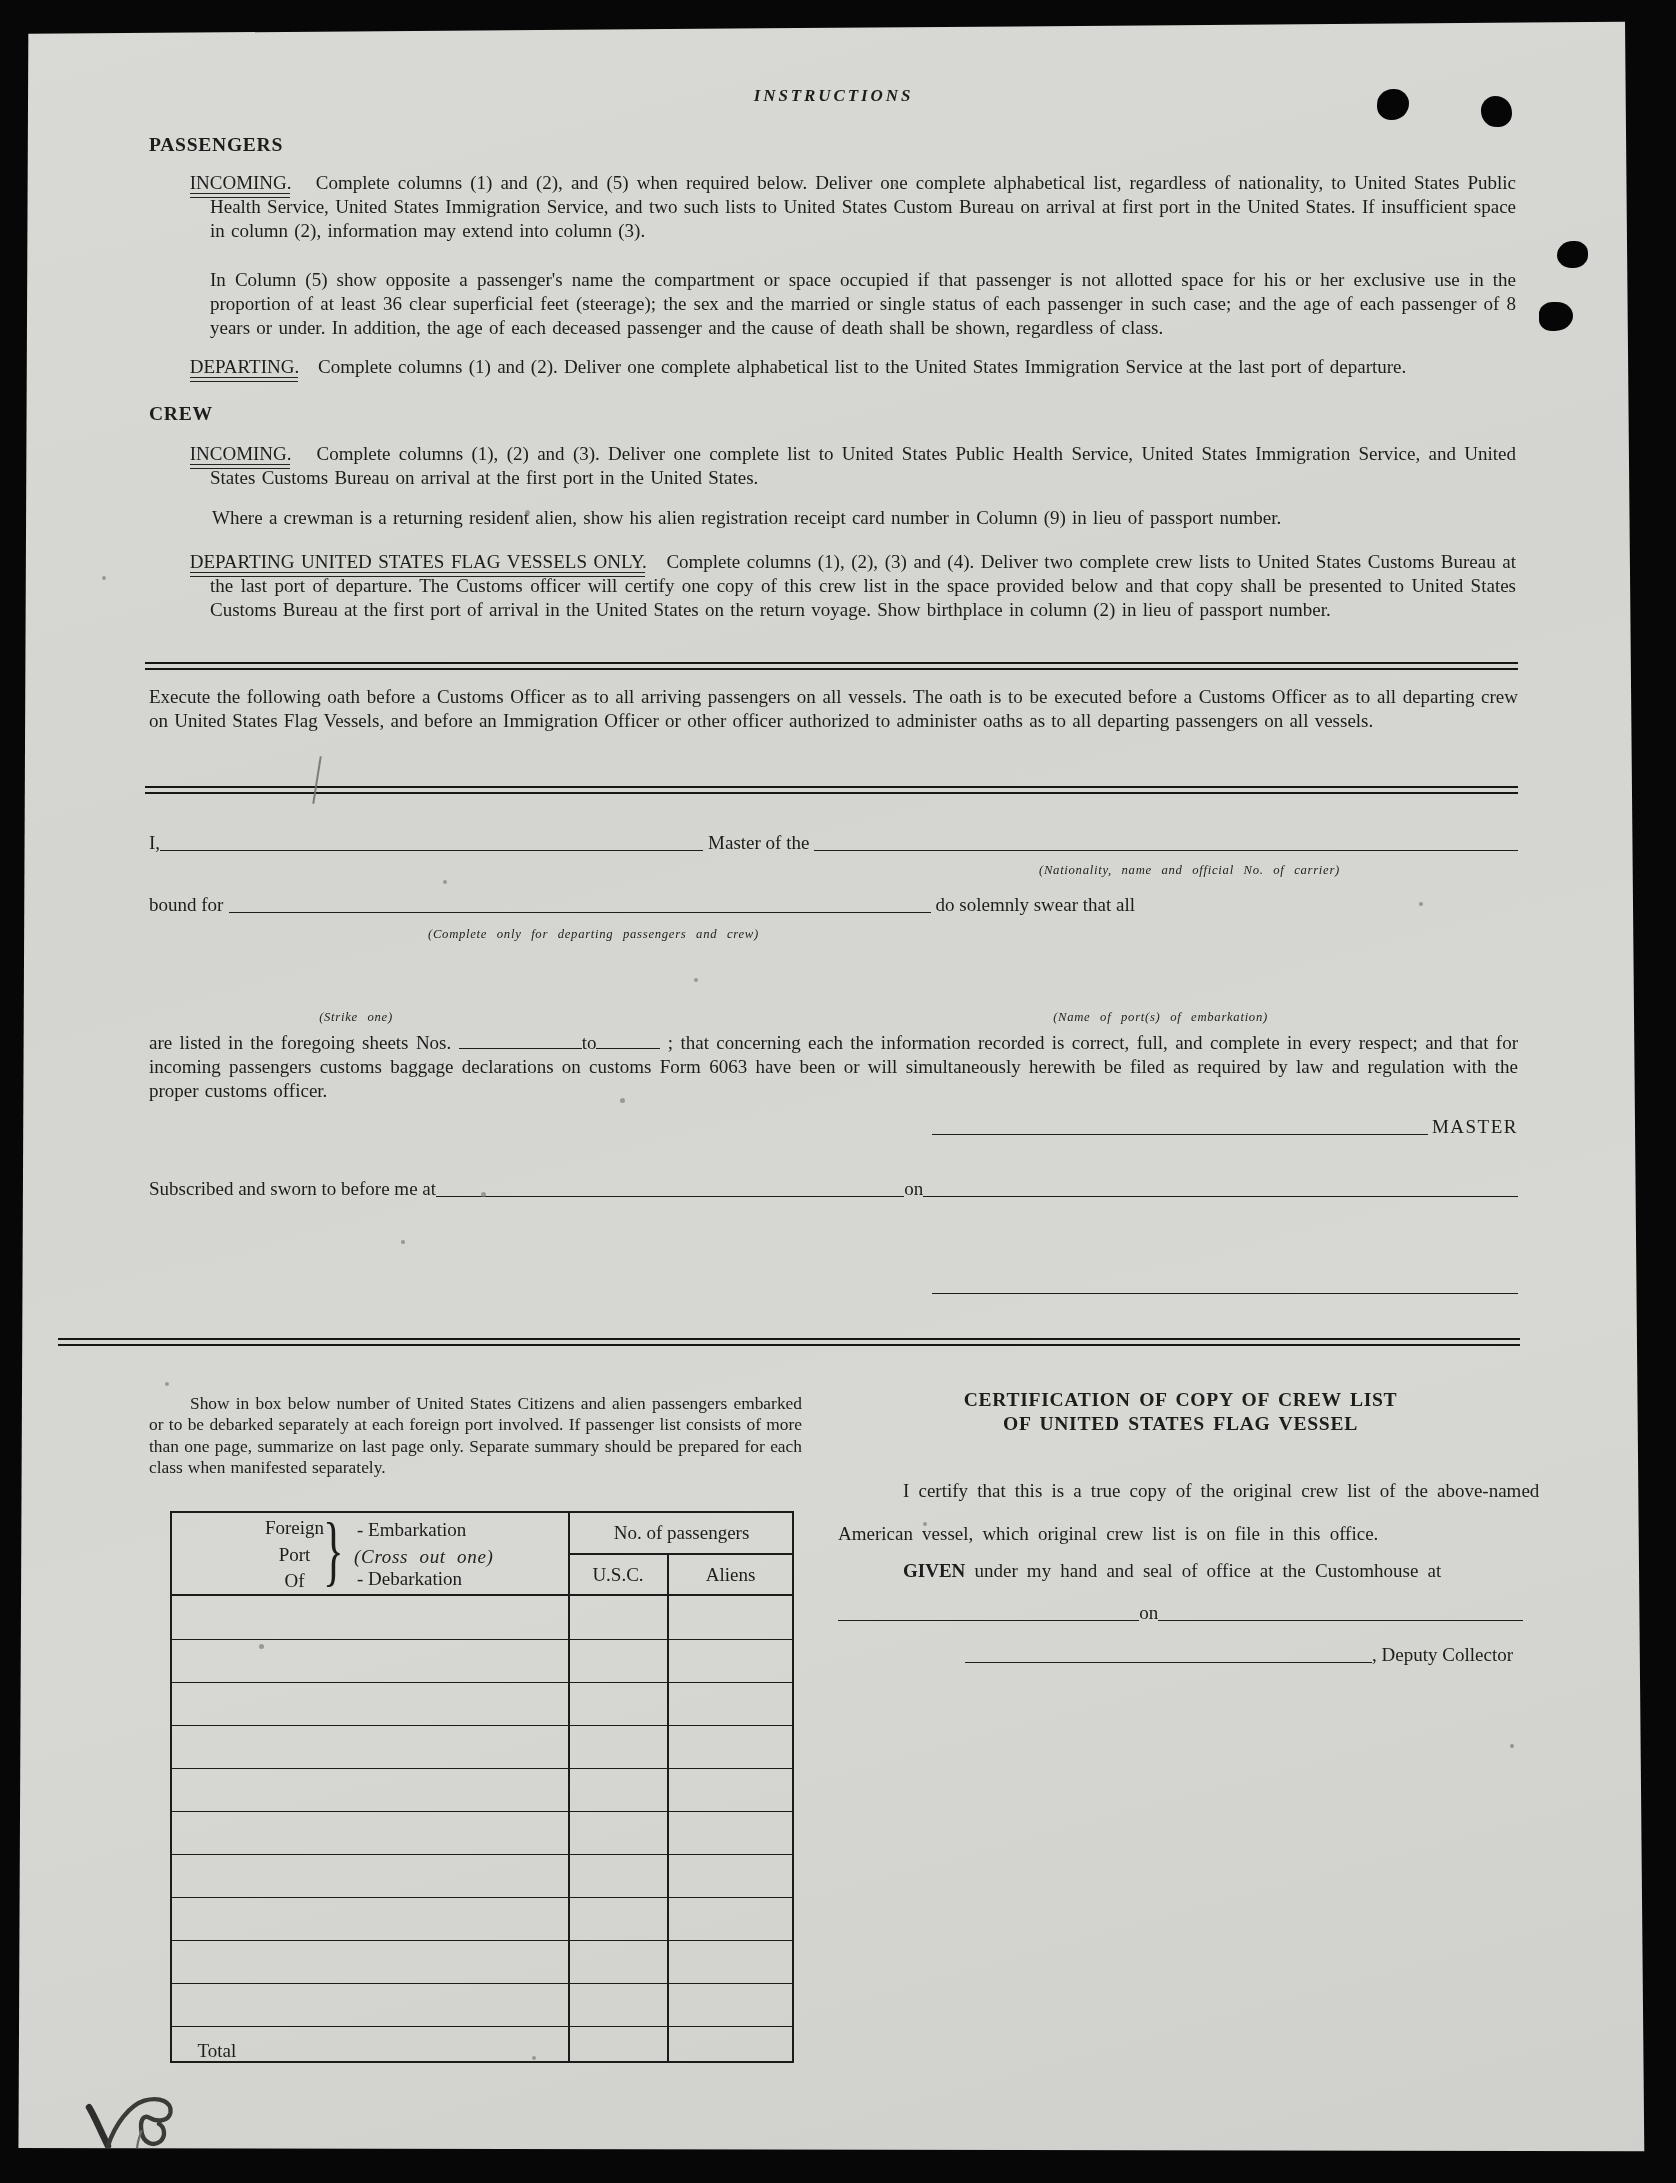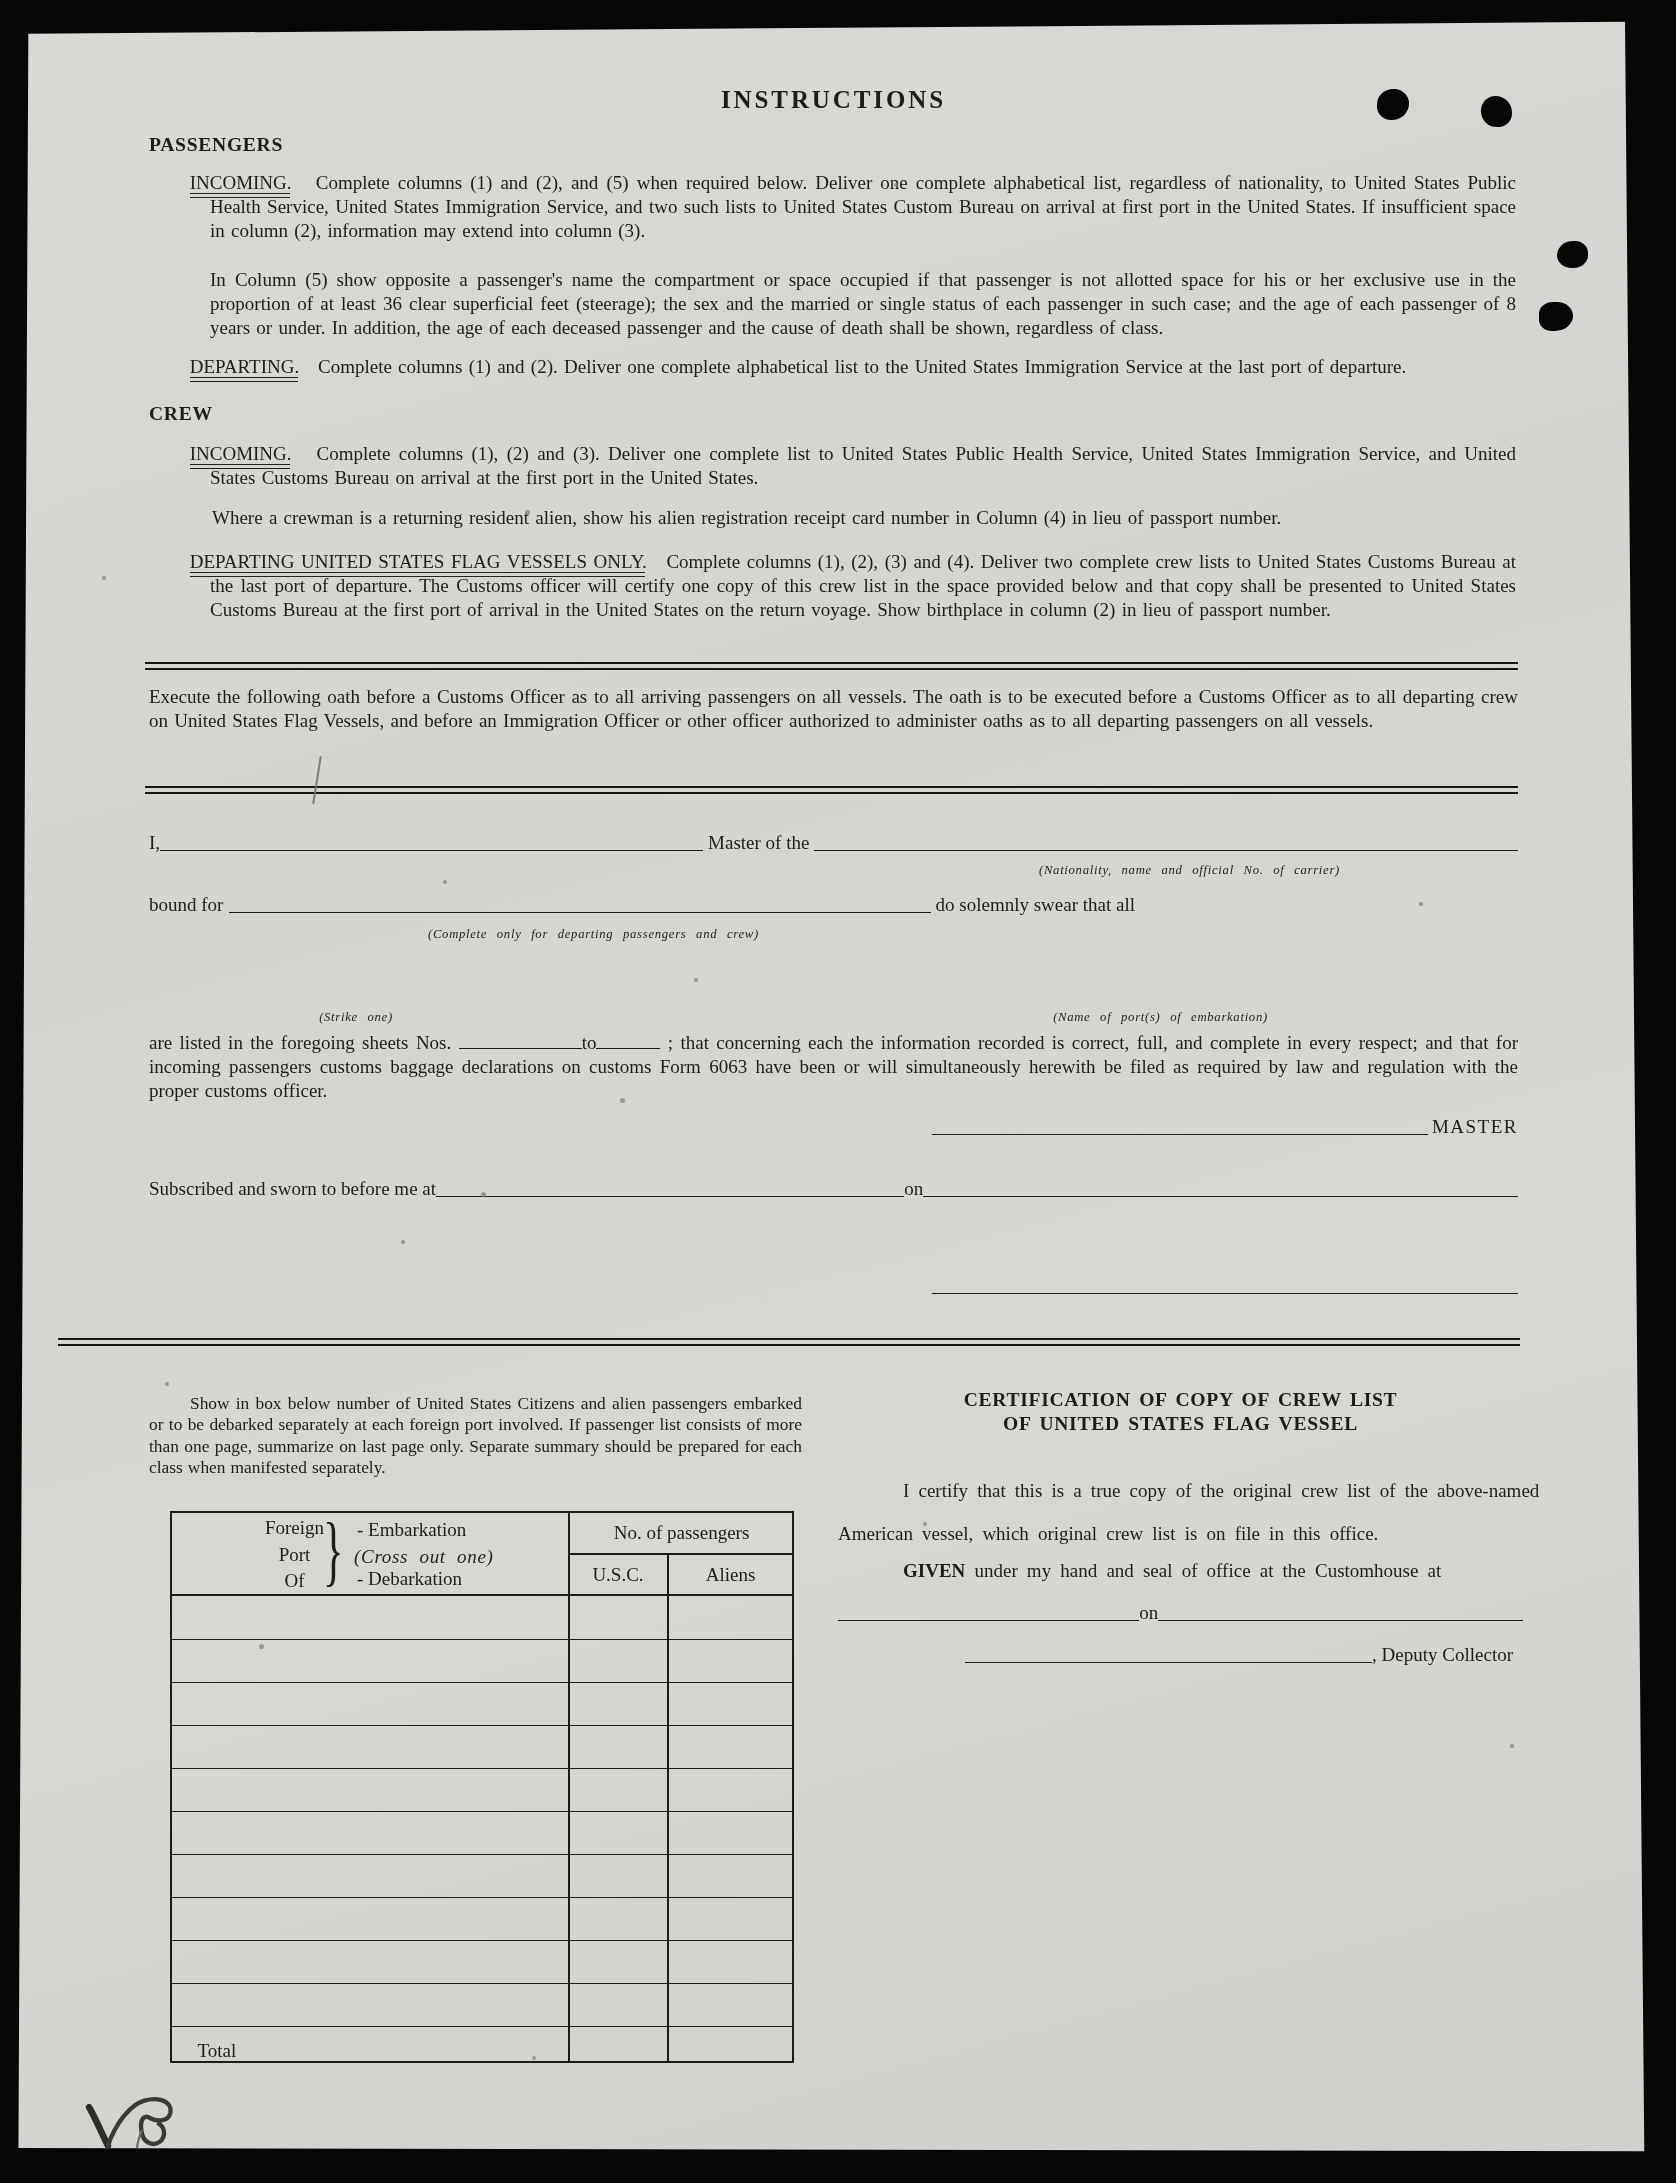--- a/index.html
+++ b/index.html
@@ -40,21 +40,21 @@
   .hole{position:absolute;background:#060606;}
   .speck{position:absolute;border-radius:50%;background:#84847f;opacity:.75;}
 </style>
 </head>
 <body>
 
 <div id="canvas">
   <div id="paper">
 
     <div class="abs" style="left:149px;top:86px;width:1369px;text-align:center;">
-      <span style="font-size:25px;font-weight:bold;letter-spacing:2.9px;">INSTRUCTIONS</span>
+      <span style="font-size:17px;font-weight:bold;letter-spacing:2.9px;font-style:italic;">INSTRUCTIONS</span>
     </div>
 
     <div class="abs heading" style="left:149px;top:134px;">PASSENGERS</div>
 
     <div class="abs body-text hang" style="left:210px;top:171px;width:1306px;">
       <span class="plabel">INCOMING.</span>&nbsp;&nbsp;
       <span>Complete columns (1) and (2), and (5) when required below.  Deliver one complete alphabetical list, regardless of nationality, to United States Public Health Service, United States Immigration Service, and two such lists to United States Custom Bureau on arrival at first port in the United States. If insufficient space in column (2), information may extend into column (3).</span>
     </div>
 
     <div class="abs body-text" style="left:210px;top:268px;width:1306px;">In Column (5) show opposite a passenger's name the compartment or space occupied if that passenger is not allotted space for his or her exclusive use in the proportion of at least 36 clear superficial feet (steerage); the sex and the married or single status of each passenger in such case; and the age of each passenger of 8 years or under.  In addition, the age of each deceased passenger and the cause of death shall be shown, regardless of class.</div>
@@ -64,21 +64,21 @@
       <span>Complete columns (1) and (2). Deliver one complete alphabetical list to the United States Immigration Service at the last port of departure.</span>
     </div>
 
     <div class="abs heading" style="left:149px;top:403px;">CREW</div>
 
     <div class="abs body-text hang" style="left:210px;top:442px;width:1306px;">
       <span class="plabel">INCOMING.</span>&nbsp;&nbsp;
       <span>Complete columns (1), (2) and (3). Deliver one complete list to United States Public Health Service, United States Immigration Service, and United States Customs Bureau on arrival at the first port in the United States.</span>
     </div>
 
-    <div class="abs body-text single" style="left:212px;top:506px;width:1306px;">Where a crewman is a returning resident alien, show his alien registration receipt card number in Column (4) in lieu of passport number.</div>
+    <div class="abs body-text single" style="left:212px;top:506px;width:1306px;">Where a crewman is a returning resident alien, show his alien registration receipt card number in Column (9) in lieu of passport number.</div>
 
     <div class="abs body-text hang" style="left:210px;top:550px;width:1306px;">
       <span class="plabel">DEPARTING UNITED STATES FLAG VESSELS ONLY.</span>&nbsp;&nbsp;
       <span>Complete columns (1), (2), (3) and (4).  Deliver two complete crew lists to United States Customs Bureau at the last port of departure. The Customs officer will certify one copy of this crew list in the space provided below and that copy shall be presented to United States Customs Bureau at the first port of arrival in the United States on the return voyage. Show birthplace in column (2) in lieu of passport number.</span>
     </div>
 
     <div class="abs rule" style="left:145px;top:662px;width:1373px;"></div>
 
     <div class="abs body-text" style="left:149px;top:685px;width:1369px;">Execute the following oath before a Customs Officer as to all arriving passengers on all vessels.  The oath is to be executed before a Customs Officer as to all departing crew on United States Flag Vessels, and before an Immigration Officer or other officer authorized to administer oaths as to all departing passengers on all vessels.</div>
 

